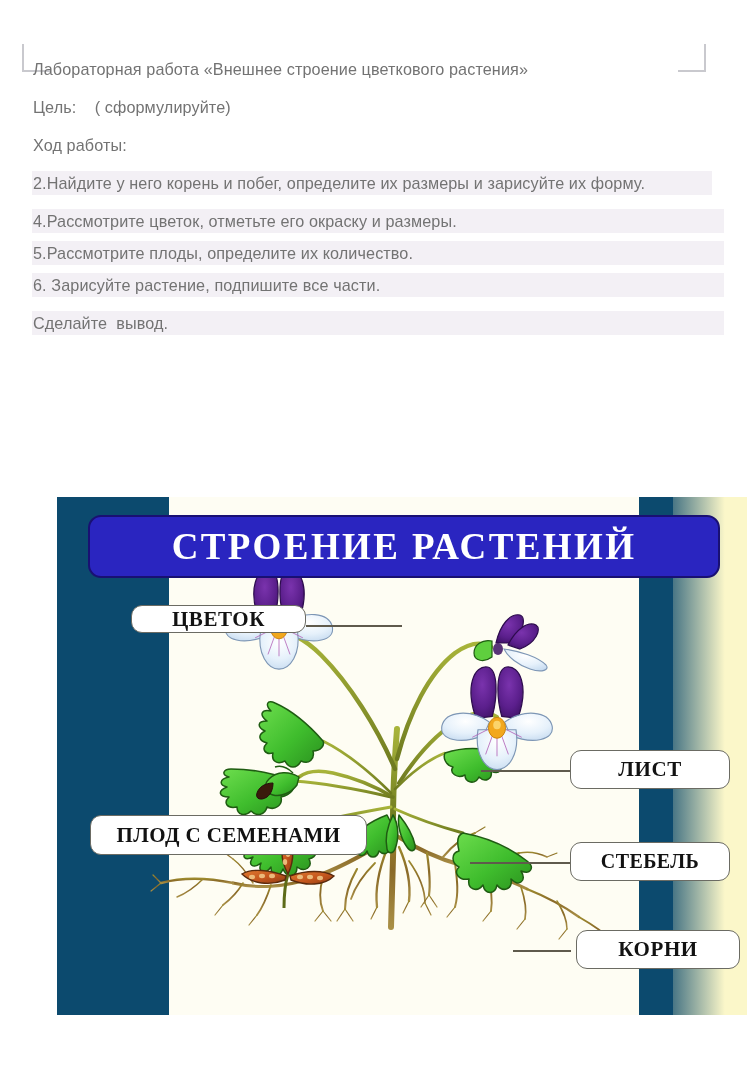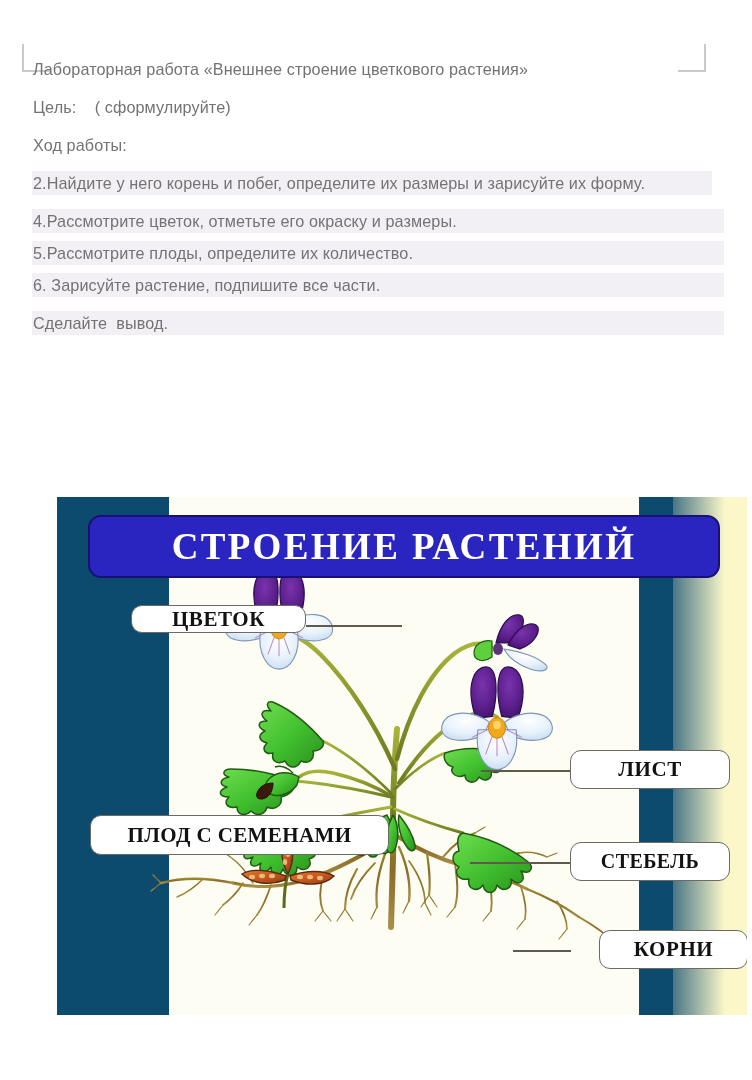--- a/index.html
+++ b/index.html
@@ -112,25 +112,25 @@
   .label-box span {
     font-family: "Liberation Serif", "DejaVu Serif", serif;
     font-weight: bold;
     color: #121212;
     white-space: nowrap;
   }
   .lb-flower { left: 74px;  top: 108px; width: 175px; height: 28px; }
   .lb-flower span { font-size: 21px; letter-spacing: 0.6px; }
   .lb-leaf   { left: 513px; top: 253px; width: 160px; height: 39px; }
   .lb-leaf span { font-size: 21px; letter-spacing: 0.6px; }
-  .lb-fruit  { left: 33px;  top: 318px; width: 299px; height: 40px; }
+  .lb-fruit  { left: 33px;  top: 318px; width: 277px; height: 40px; }
   .lb-fruit span { font-size: 21px; letter-spacing: 0.4px; }
   .lb-stem   { left: 513px; top: 345px; width: 160px; height: 39px; }
   .lb-stem span { font-size: 20px; letter-spacing: 0.4px; }
-  .lb-root   { left: 542px; top: 433px; width: 149px; height: 39px; text-align: right; }
+  .lb-root   { left: 519px; top: 433px; width: 164px; height: 39px; text-align: right; }
   .lb-root span { font-size: 21px; letter-spacing: 0.6px; }
 
   
   .leader {
     position: absolute;
     background: #5f5a4c;
     height: 1.6px;
   }
   .ld-flower { left: 249px; top: 128px; width: 96px; }
   .ld-leaf   { left: 424px; top: 273px; width: 90px; }

